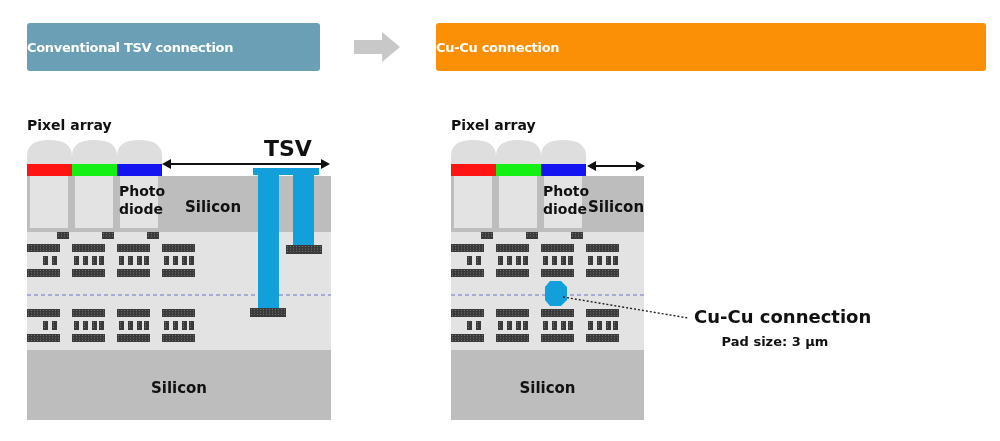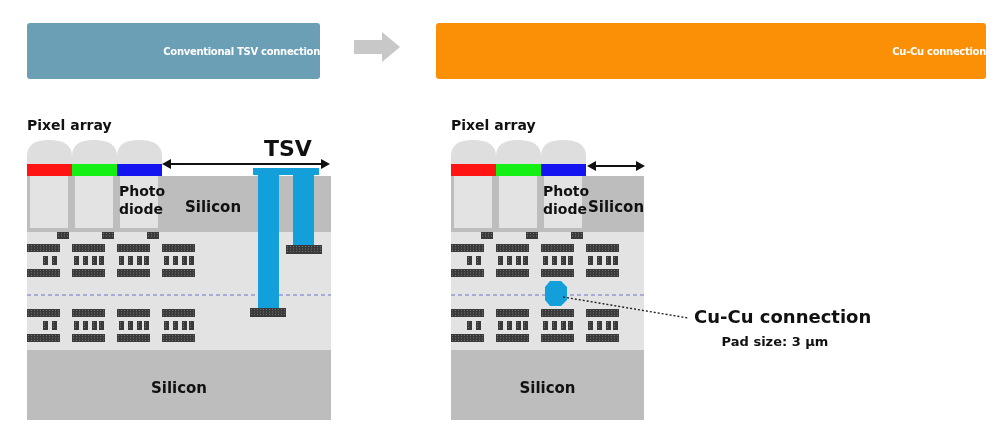--- a/index.html
+++ b/index.html
@@ -1,20 +1,20 @@
 <!DOCTYPE html>
 <html><head>
 <meta charset="utf-8">
 <style>
   html, body { margin: 0; padding: 0; background: #ffffff; }
   body { width: 1000px; height: 441px; position: relative; overflow: hidden;
          font-family: "DejaVu Sans", sans-serif; color: #111; }
-  .header-box { position: absolute; top: 23px; height: 56px; border-radius: 3px;
-                display: flex; align-items: center; justify-content: flex-end;
-                color: #fff; font-weight: bold; font-size: 10px; letter-spacing: -0.3px; }
+  .header-box { position: absolute; top: 23px; height: 48px; border-radius: 3px;
+                display: flex; align-items: center; justify-content: flex-start;
+                color: #fff; font-weight: bold; font-size: 13px; letter-spacing: -0.3px; }
   #hdr-left  { left: 27px; width: 293px; background: #6a9fb5; }
   #hdr-right { left: 436px; width: 550px; background: #fb8f06; }
   #arrow { position: absolute; left: 354px; top: 31px; width: 48px; height: 32px; }
   svg text { font-family: "DejaVu Sans", sans-serif; font-weight: bold; }
   #diagram { position: absolute; left: 0; top: 0; }
 </style>
 </head>
 <body>
 
 <div class="header-box" id="hdr-left">

